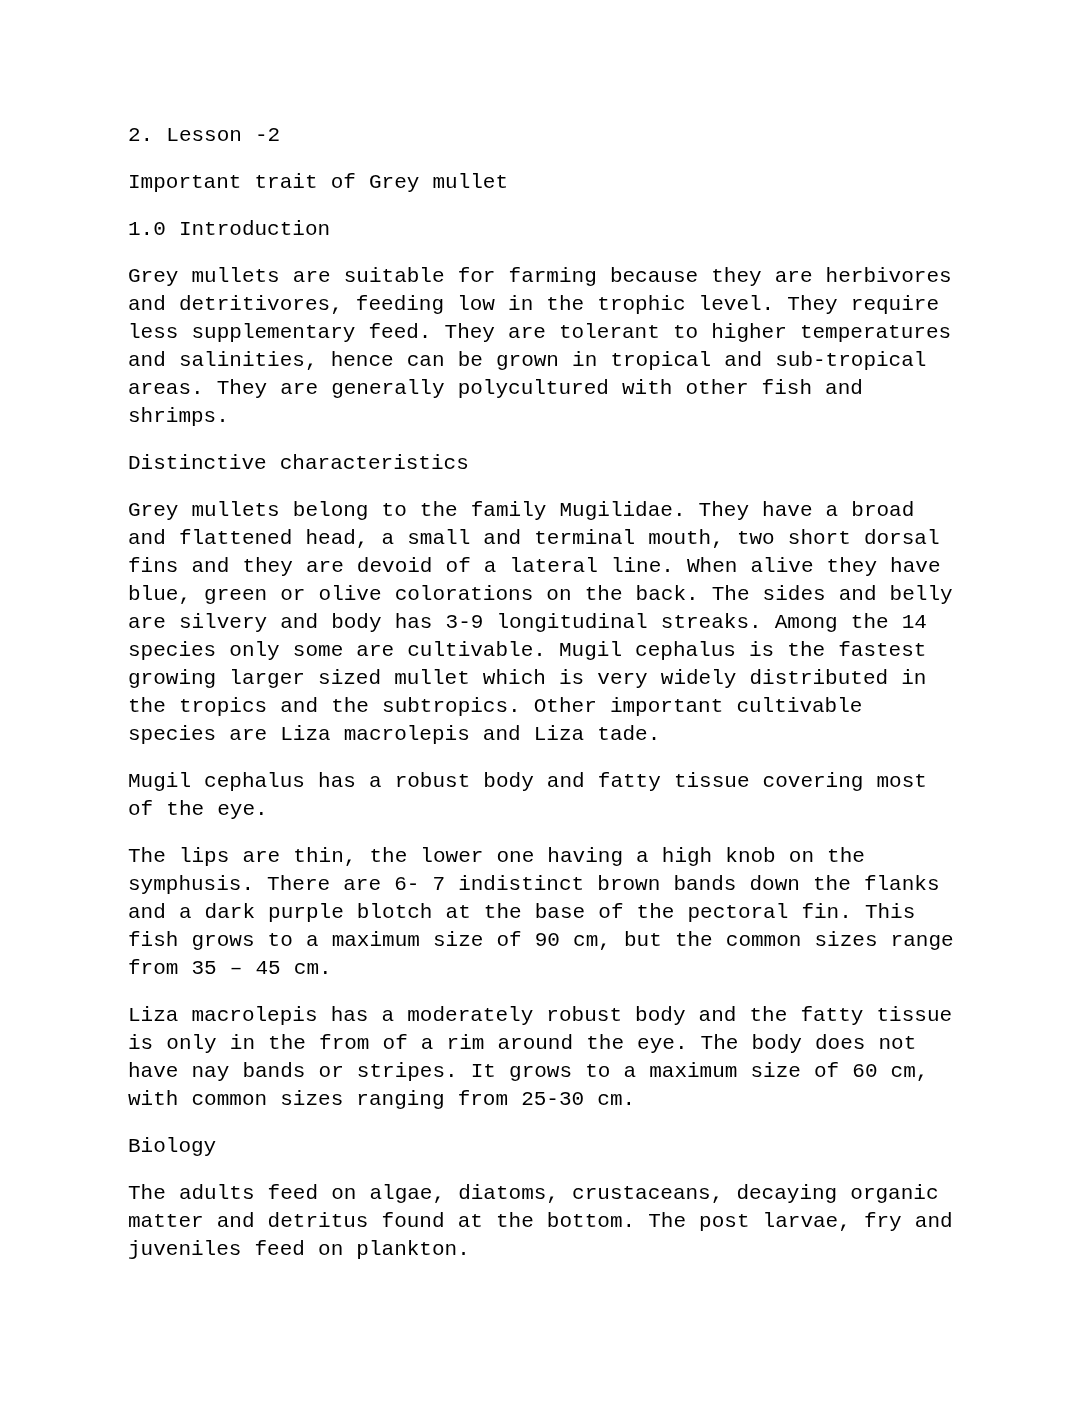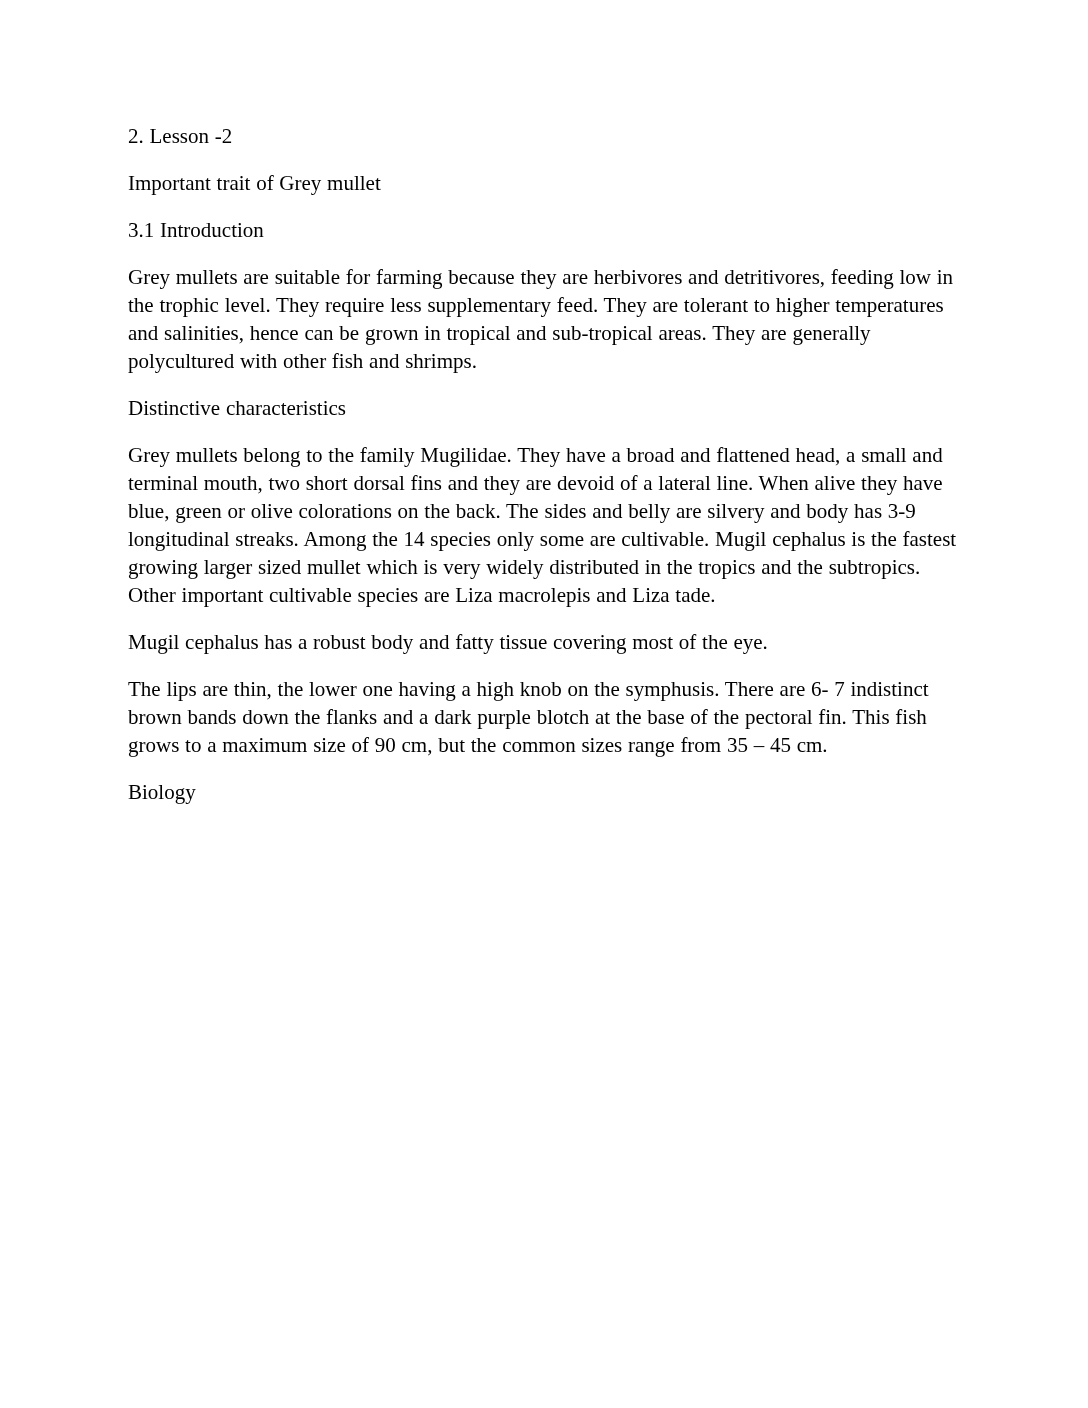--- a/index.html
+++ b/index.html
@@ -7,38 +7,40 @@
     padding: 0;
     background: #ffffff;
   }
   .page {
     position: relative;
     box-sizing: border-box;
     width: 1088px;
     height: 1384px;
     background: #ffffff;
     color: #000000;
-    font-family: Liberation Serif, serif;
+    font-family: Liberation Mono, monospace;
     font-size: 21px;
     line-height: 28px;
     padding: 122px 128px 0 128px;
     overflow: hidden;
   }
   .doc-block {
     margin: 0 0 19px 0;
     text-align: left;
     word-spacing: 0.5px;
   }
 </style>
 </head>
 <body>
 
 <div class="page">
   <p class="doc-block">2. Lesson -2</p>
   <p class="doc-block">Important trait of Grey mullet</p>
-  <p class="doc-block">3.1 Introduction</p>
+  <p class="doc-block">1.0 Introduction</p>
   <p class="doc-block">Grey mullets are suitable for farming because they are herbivores and detritivores, feeding low in the trophic level. They require less supplementary feed. They are tolerant to higher temperatures and salinities, hence can be grown in tropical and sub-tropical areas. They are generally polycultured with other fish and shrimps.</p>
   <p class="doc-block">Distinctive characteristics</p>
   <p class="doc-block">Grey mullets belong to the family Mugilidae. They have a broad and flattened head, a small and terminal mouth, two short dorsal fins and they are devoid of a lateral line. When alive they have blue, green or olive colorations on the back. The sides and belly are silvery and body has 3-9 longitudinal streaks. Among the 14 species only some are cultivable. Mugil cephalus is the fastest growing larger sized mullet which is very widely distributed in the tropics and the subtropics. Other important cultivable species are Liza macrolepis and Liza tade.</p>
   <p class="doc-block">Mugil cephalus has a robust body and fatty tissue covering most of the eye.</p>
   <p class="doc-block">The lips are thin, the lower one having a high knob on the symphusis. There are 6- 7 indistinct brown bands down the flanks and a dark purple blotch at the base of the pectoral fin. This fish grows to a maximum size of 90 cm, but the common sizes range from 35 – 45 cm.</p>
+  <p class="doc-block">Liza macrolepis has a moderately robust body and the fatty tissue is only in the from of a rim around the eye. The body does not have nay bands or stripes. It grows to a maximum size of 60 cm, with common sizes ranging from 25-30 cm.</p>
   <p class="doc-block">Biology</p>
+  <p class="doc-block">The adults feed on algae, diatoms, crustaceans, decaying organic matter and detritus found at the bottom. The post larvae, fry and juveniles feed on plankton.</p>
 </div>
 
 </body></html>

